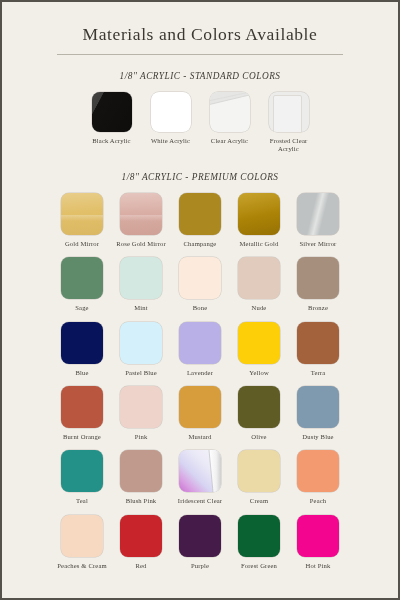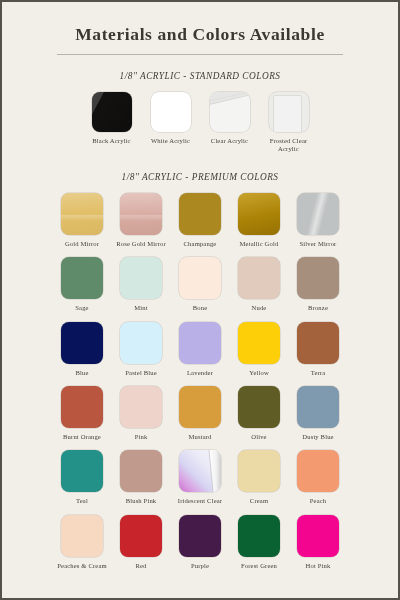--- a/index.html
+++ b/index.html
@@ -23,21 +23,21 @@
     overflow: hidden;
   }
   
   .header {
     padding-top: 22px;
     text-align: center;
   }
   .page-title {
     font-family: "Liberation Serif", "DejaVu Serif", serif;
     font-size: 17.5px;
-    font-weight: 700;
+    font-weight: 400;
     letter-spacing: 0.6px;
     color: #3b3832;
     margin: 0;
   }
   .title-rule {
     width: 286px;
     height: 1px;
     background: #b9b4aa;
     margin: 9px auto 0 auto;
   }

